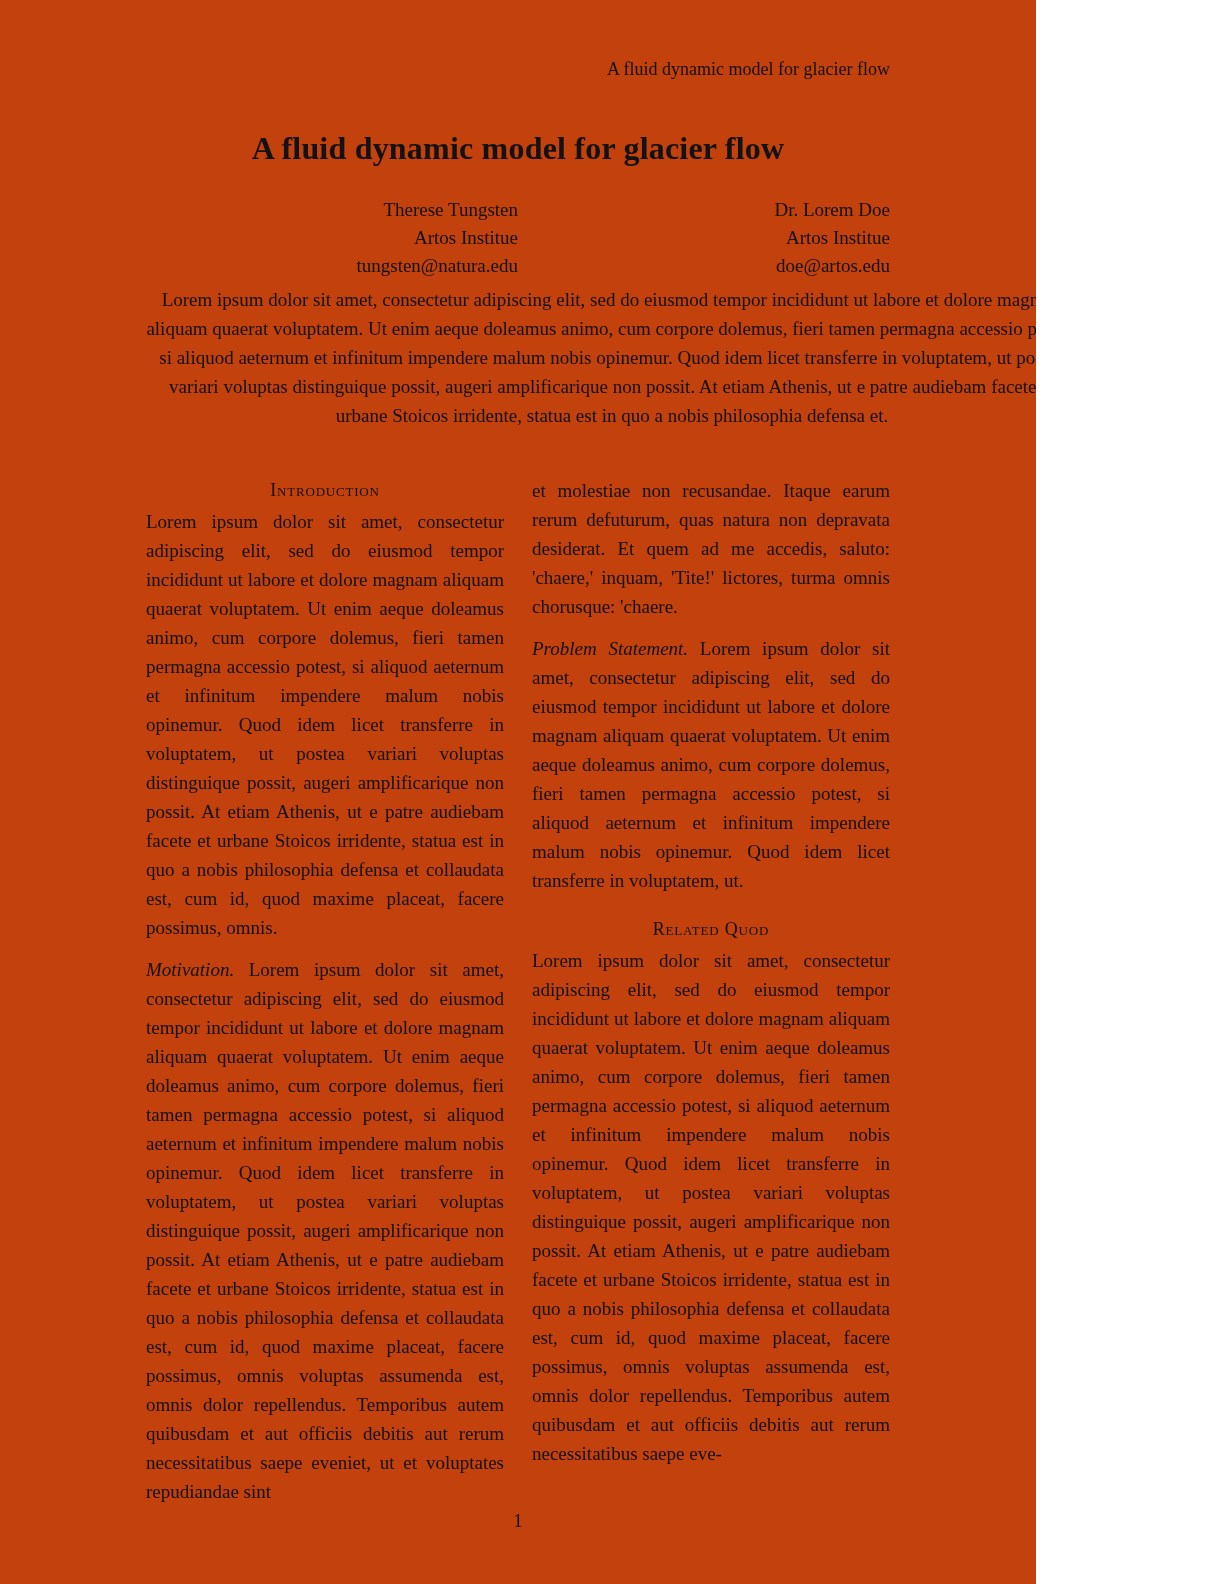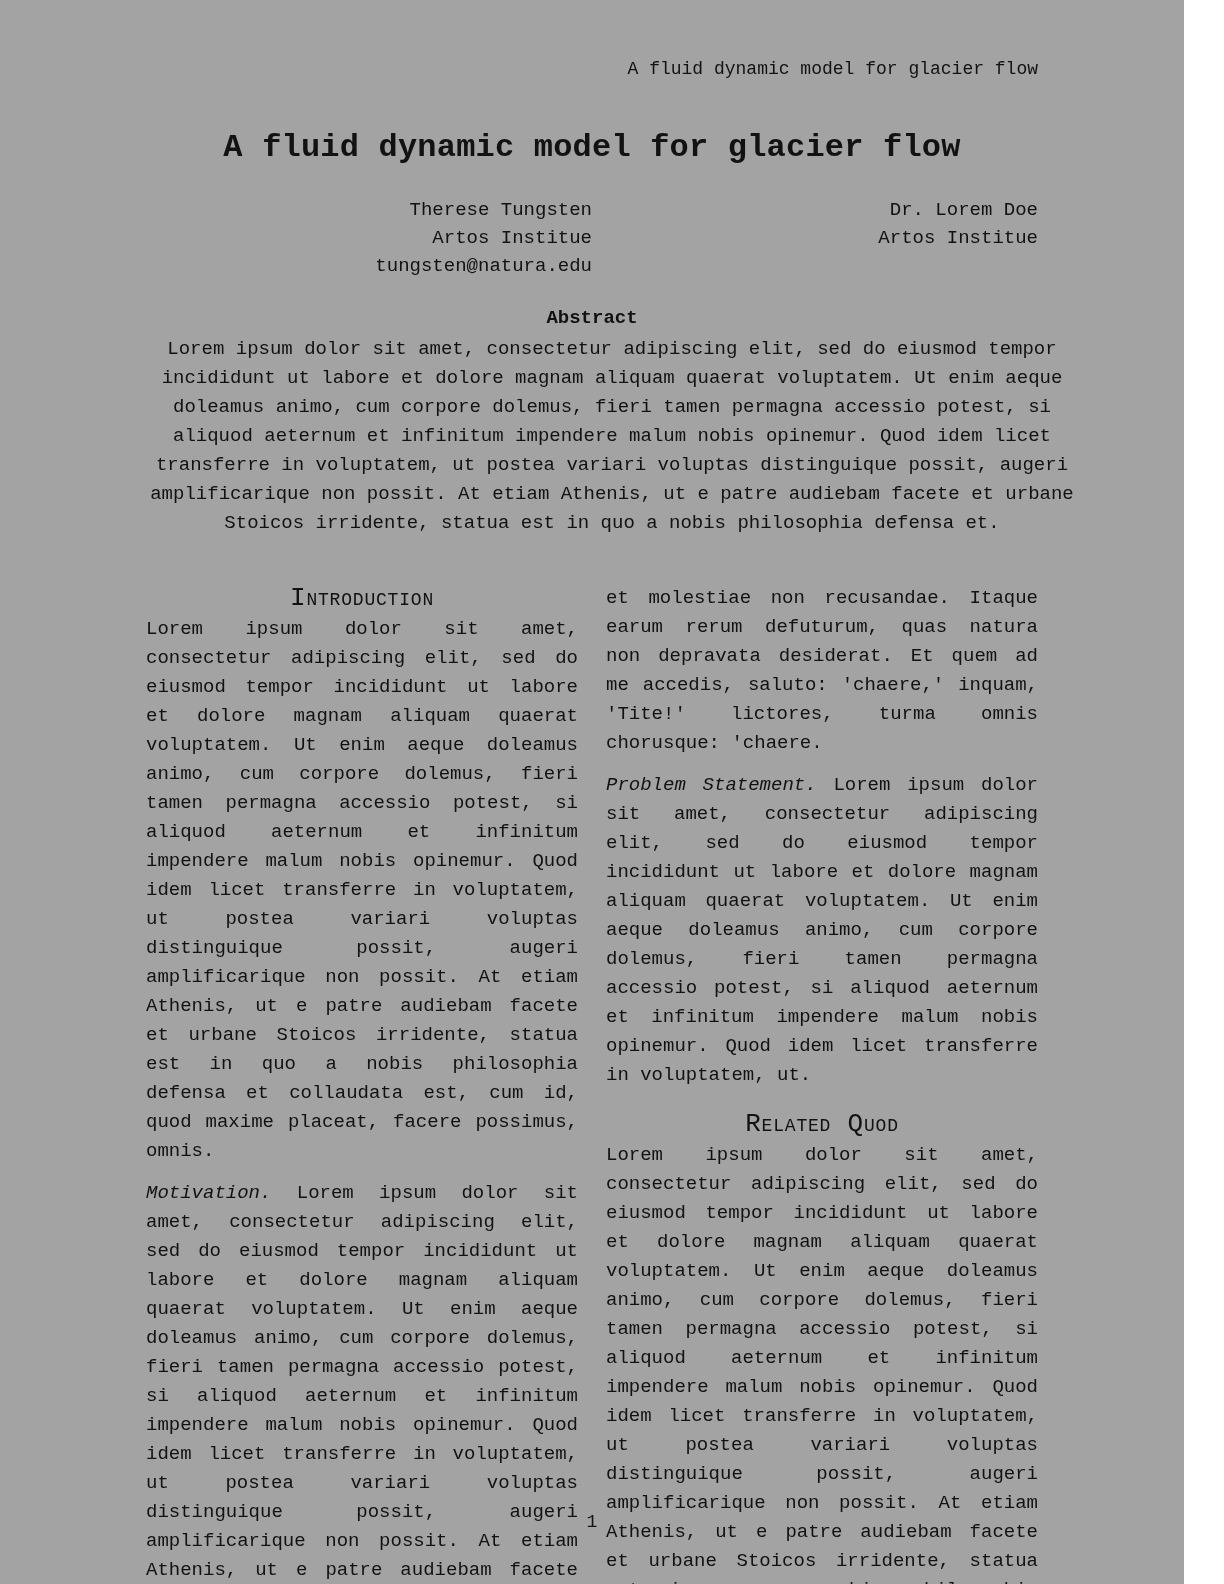--- a/index.html
+++ b/index.html
@@ -2,27 +2,27 @@
 <html lang="en"><head>
 <meta charset="utf-8">
 <style>
   html, body {
     margin: 0;
     padding: 0;
     background: #ffffff;
   }
   .page {
     position: relative;
-    width: 1184px;
+    width: 1036px;
     height: 1584px;
     box-sizing: border-box;
     padding: 0 146px;
-    background: #a3a3a3;
+    background: #c2410c;
     color: #121212;
-    font-family: Liberation Mono, monospace;
+    font-family: Liberation Serif, serif;
     overflow: hidden;
   }
   .running-header {
     padding-top: 58px;
     text-align: right;
     font-size: 18px;
     line-height: 22px;
   }
   .title {
     margin: 50px 0 0 0;
@@ -63,21 +63,21 @@
   }
   .col {
     flex: 1 1 0;
     min-width: 0;
   }
   .section-heading {
     margin: 0 0 2px 0;
     text-align: center;
     font-variant: small-caps;
     font-weight: normal;
-    font-size: 26px;
+    font-size: 18px;
     line-height: 29px;
     letter-spacing: 0.8px;
   }
   .section-heading.spaced {
     margin-top: 20px;
   }
   .body-par {
     margin: 0 0 13px 0;
     text-align: justify;
     font-size: 19px;
@@ -109,24 +109,24 @@
 
   <div class="authors">
     <div class="author">
       <div>Therese Tungsten</div>
       <div>Artos Institue</div>
       <div>tungsten@natura.edu</div>
     </div>
     <div class="author">
       <div>Dr. Lorem Doe</div>
       <div>Artos Institue</div>
+      <div>doe@artos.edu</div>
     </div>
   </div>
 
-  <div class="abstract-heading">Abstract</div>
 
   <p class="abstract-text">Lorem ipsum dolor sit amet, consectetur adipiscing elit, sed do eiusmod tempor incididunt ut labore et dolore magnam aliquam quaerat voluptatem. Ut enim aeque doleamus animo, cum corpore dolemus, fieri tamen permagna accessio potest, si aliquod aeternum et infinitum impendere malum nobis opinemur. Quod idem licet transferre in voluptatem, ut postea variari voluptas distinguique possit, augeri amplificarique non possit. At etiam Athenis, ut e patre audiebam facete et urbane Stoicos irridente, statua est in quo a nobis philosophia defensa et.</p>
 
   <div class="columns">
 
     <div class="col">
       <h2 class="section-heading">Introduction</h2>
       <p class="body-par">Lorem ipsum dolor sit amet, consectetur adipiscing elit, sed do eiusmod tempor incididunt ut labore et dolore magnam aliquam quaerat voluptatem. Ut enim aeque doleamus animo, cum corpore dolemus, fieri tamen permagna accessio potest, si aliquod aeternum et infinitum impendere malum nobis opinemur. Quod idem licet transferre in voluptatem, ut postea variari voluptas distinguique possit, augeri amplificarique non possit. At etiam Athenis, ut e patre audiebam facete et urbane Stoicos irridente, statua est in quo a nobis philosophia defensa et collaudata est, cum id, quod maxime placeat, facere possimus, omnis.</p>
       <p class="body-par"><span class="runin">Motivation.</span> <span>Lorem ipsum dolor sit amet, consectetur adipiscing elit, sed do eiusmod tempor incididunt ut labore et dolore magnam aliquam quaerat voluptatem. Ut enim aeque doleamus animo, cum corpore dolemus, fieri tamen permagna accessio potest, si aliquod aeternum et infinitum impendere malum nobis opinemur. Quod idem licet transferre in voluptatem, ut postea variari voluptas distinguique possit, augeri amplificarique non possit. At etiam Athenis, ut e patre audiebam facete et urbane Stoicos irridente, statua est in quo a nobis philosophia defensa et collaudata est, cum id, quod maxime placeat, facere possimus, omnis voluptas assumenda est, omnis dolor repellendus. Temporibus autem quibusdam et aut officiis debitis aut rerum necessitatibus saepe eveniet, ut et voluptates repudiandae sint</span></p>
     </div>

